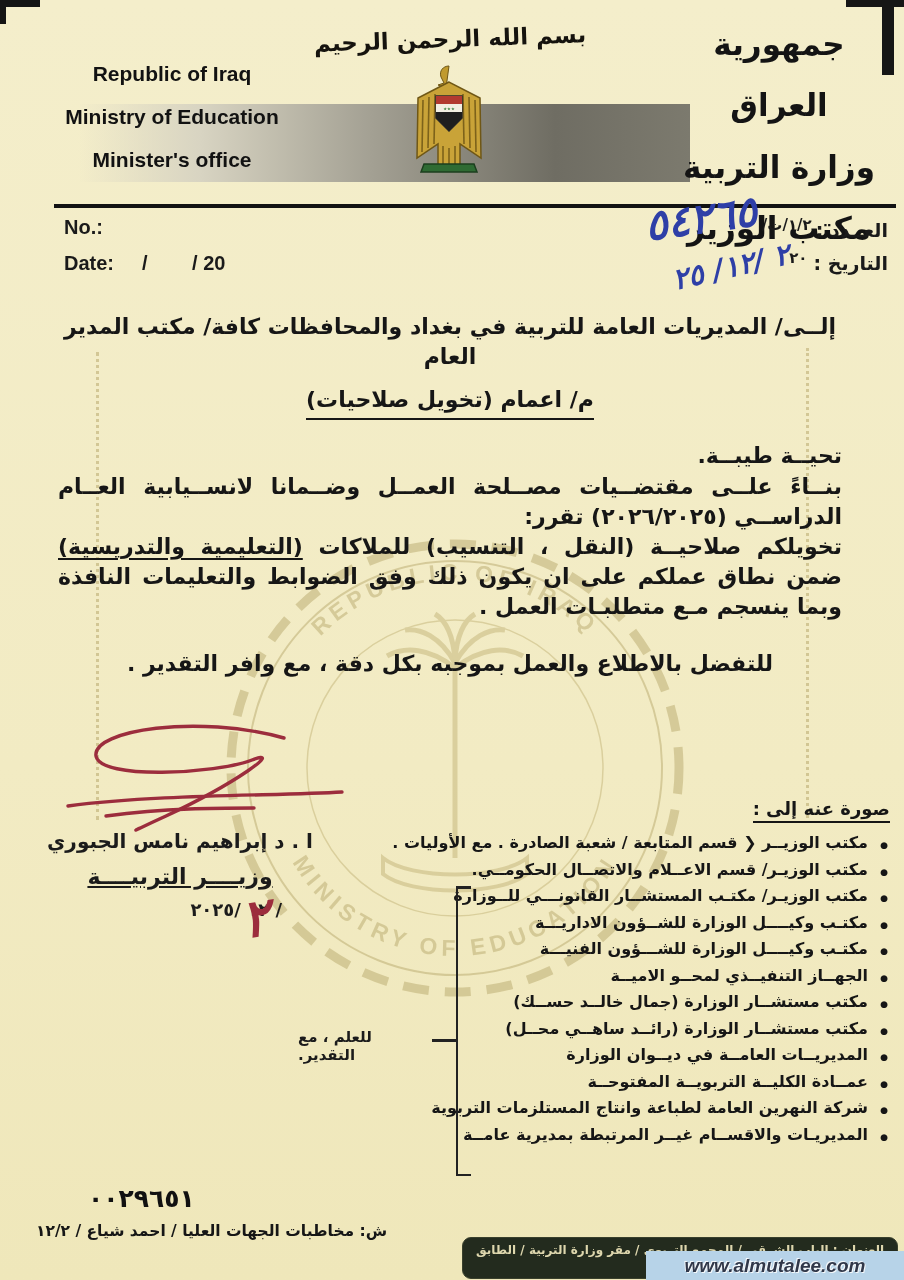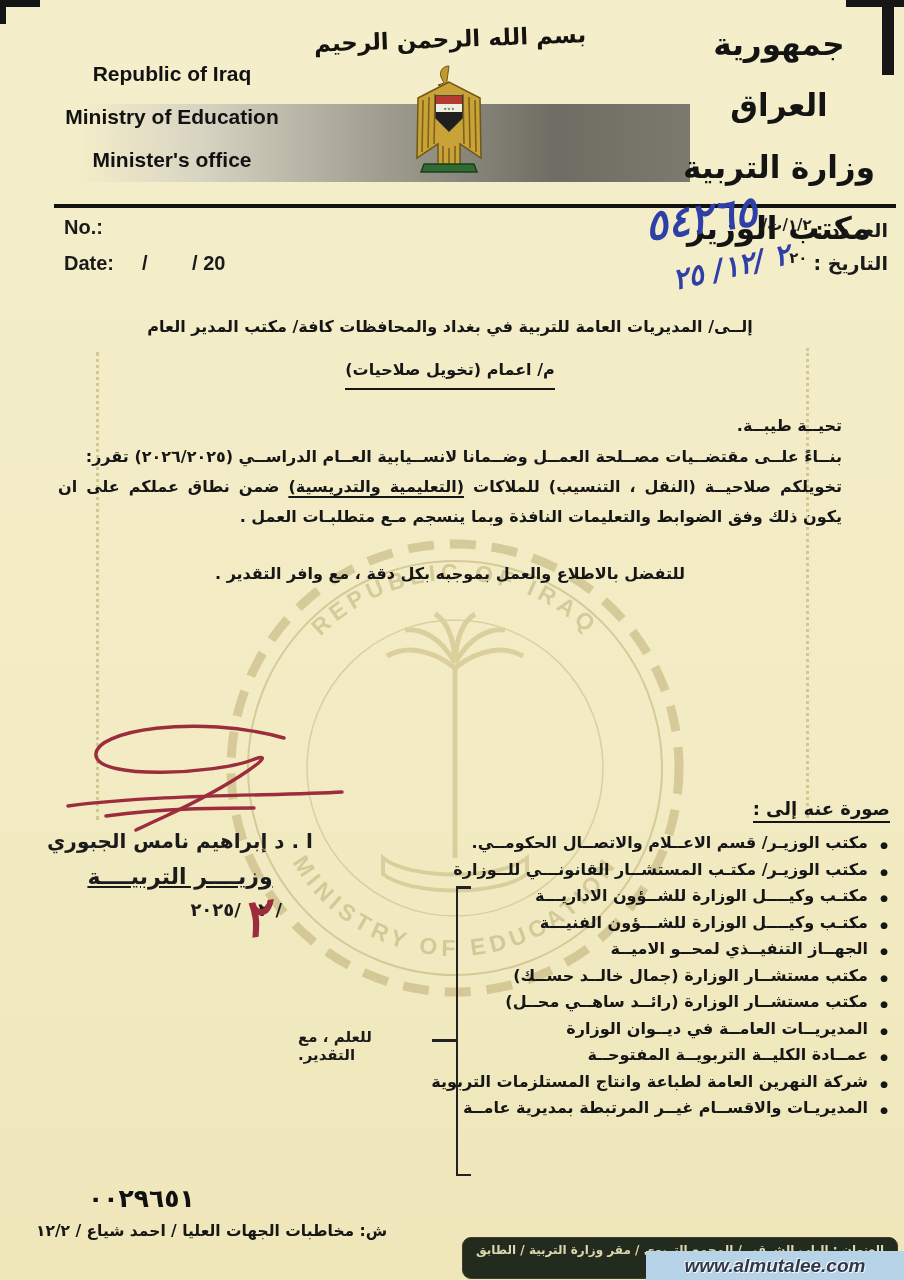--- a/index.html
+++ b/index.html
@@ -36,21 +36,21 @@
   .ref-ar{position:absolute;right:16px;top:216px;direction:rtl;text-align:right;font-weight:bold;
     font-size:19px;color:#1a1a1a;width:460px;}
   .ref-ar .code{font-size:15px;vertical-align:super;margin:0 4px;}
   .hand{color:#2e3fa7;font-style:italic;display:inline-block;}
   .hand-no{font-size:42px;line-height:0;transform:rotate(-8deg) translateY(-4px);margin-left:6px;}
   .hand-date{font-size:29px;line-height:0;transform:rotate(-13deg) translateY(6px);margin-left:10px;}
   .printed-20{font-size:15px;vertical-align:super;margin-right:6px;}
   .ref-ar .l2{margin-top:8px;}
   
   .body-block{position:absolute;left:58px;right:62px;top:312px;direction:rtl;
-    font-weight:bold;font-size:16px;line-height:30px;color:#161616;}
+    font-weight:bold;font-size:22px;line-height:30px;color:#161616;}
   .to-line{text-align:center;margin-bottom:13px;}
   .subject-wrap{text-align:center;margin-bottom:21px;}
   .subject{display:inline-block;border-bottom:2.5px solid #161616;padding-bottom:3px;}
   .greeting{text-align:right;margin-bottom:1px;}
   .para{text-align:justify;}
   .u{text-decoration:underline;text-decoration-thickness:2px;text-underline-offset:4px;}
   .closing{text-align:center;margin-top:27px;}
   
   .seal{position:absolute;left:205px;top:528px;width:500px;height:478px;opacity:.5;pointer-events:none;}
   .seal text{font-family:"Liberation Sans",sans-serif;font-weight:bold;}
@@ -209,20 +209,21 @@
     </g>
   </svg>
   <div class="sig-name">ا . د إبراهيم نامس الجبوري</div>
   <div class="sig-title">وزيــــر التربيــــة</div>
   <div class="sig-date">/ ١٢ /٢٠٢٥</div>
   <div class="sig-mark hand" style="color:#9c2d3d">٢</div>
 
   <div class="dist">
     <span class="dist-header">صورة عنه إلى :</span>
     <ul>
+      <li>مكتب الوزيــر ❮ قسم المتابعة / شعبة الصادرة . مع الأوليات .</li>
       <li>مكتب الوزيـر/ قسم الاعــلام والاتصــال الحكومــي.</li>
       <li>مكتب الوزيـر/ مكتـب المستشــار القانونـــي للــوزارة</li>
       <li>مكتـب وكيــــل الوزارة للشــؤون الاداريـــة</li>
       <li>مكتـب وكيــــل الوزارة للشـــؤون الفنيـــة</li>
       <li>الجهــاز التنفيــذي لمحــو الاميــة</li>
       <li>مكتب مستشــار الوزارة (جمال خالــد حســك)</li>
       <li>مكتب مستشــار الوزارة (رائــد ساهــي محــل)</li>
       <li>المديريــات العامــة في ديــوان الوزارة</li>
       <li>عمــادة الكليــة التربويــة المفتوحــة</li>
       <li>شركة النهرين العامة لطباعة وانتاج المستلزمات التربوية</li>

